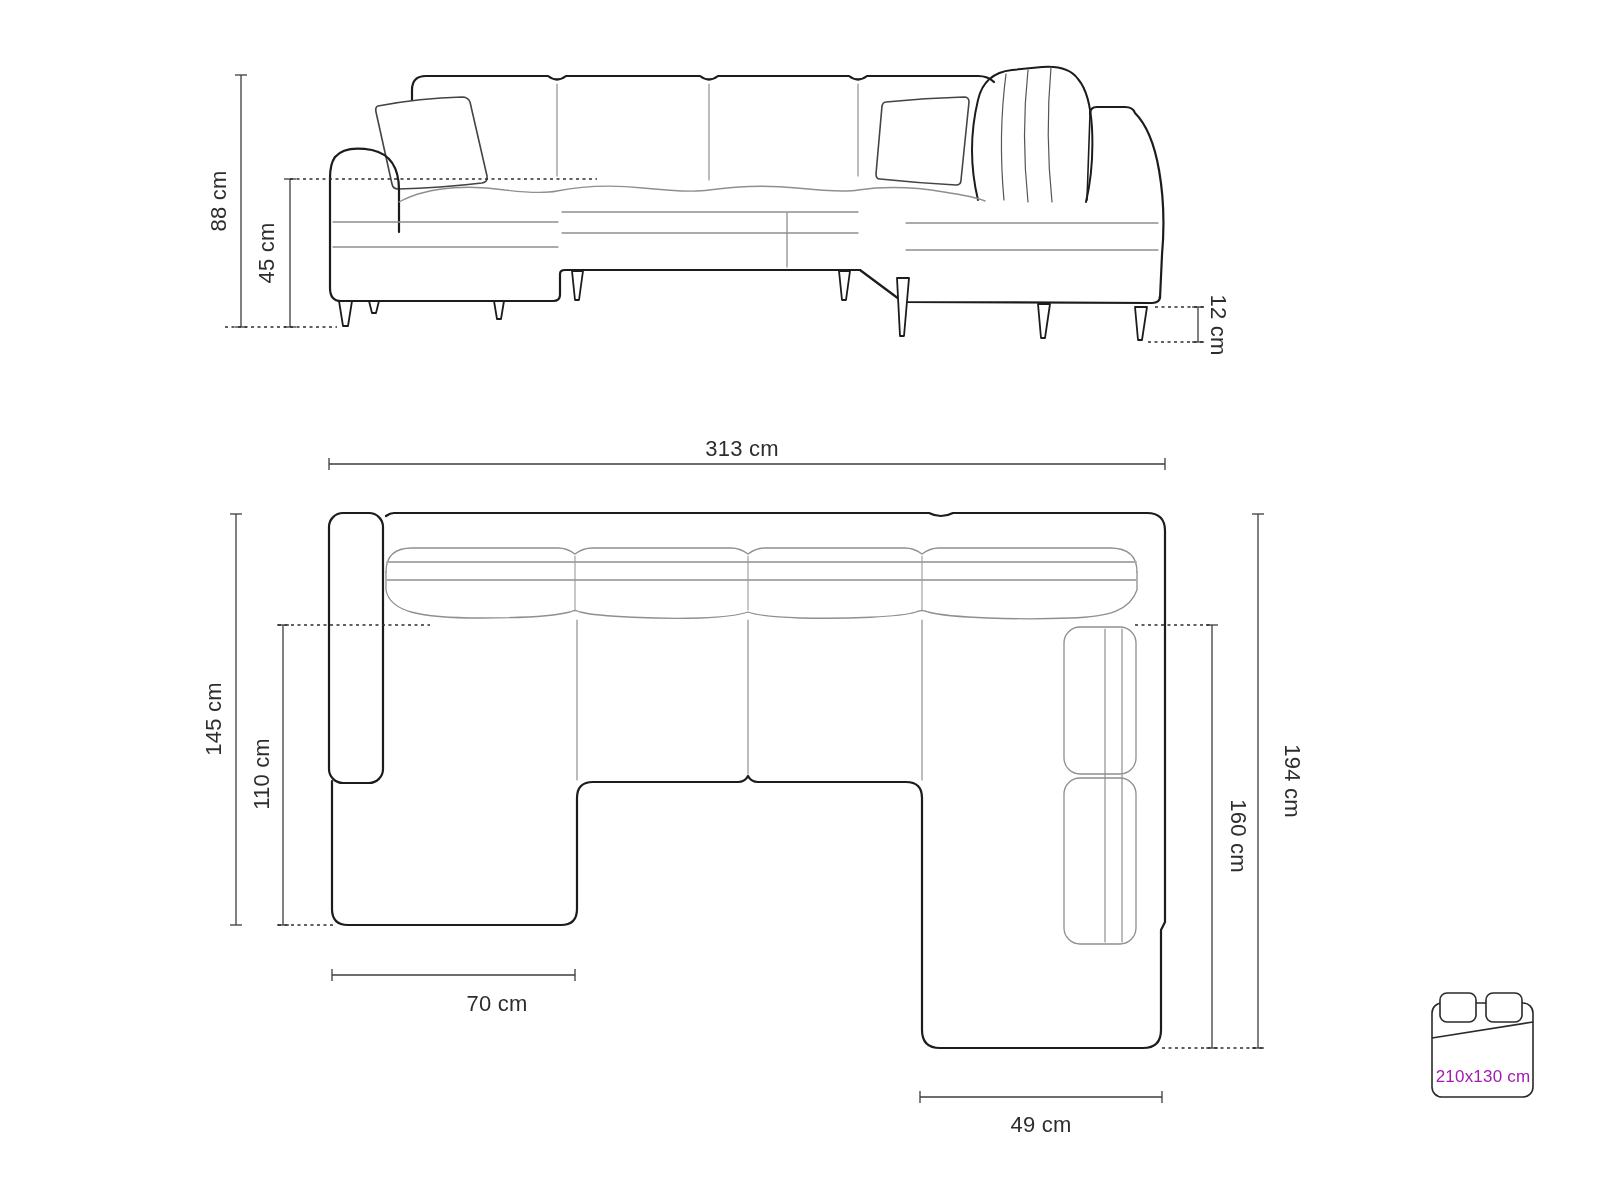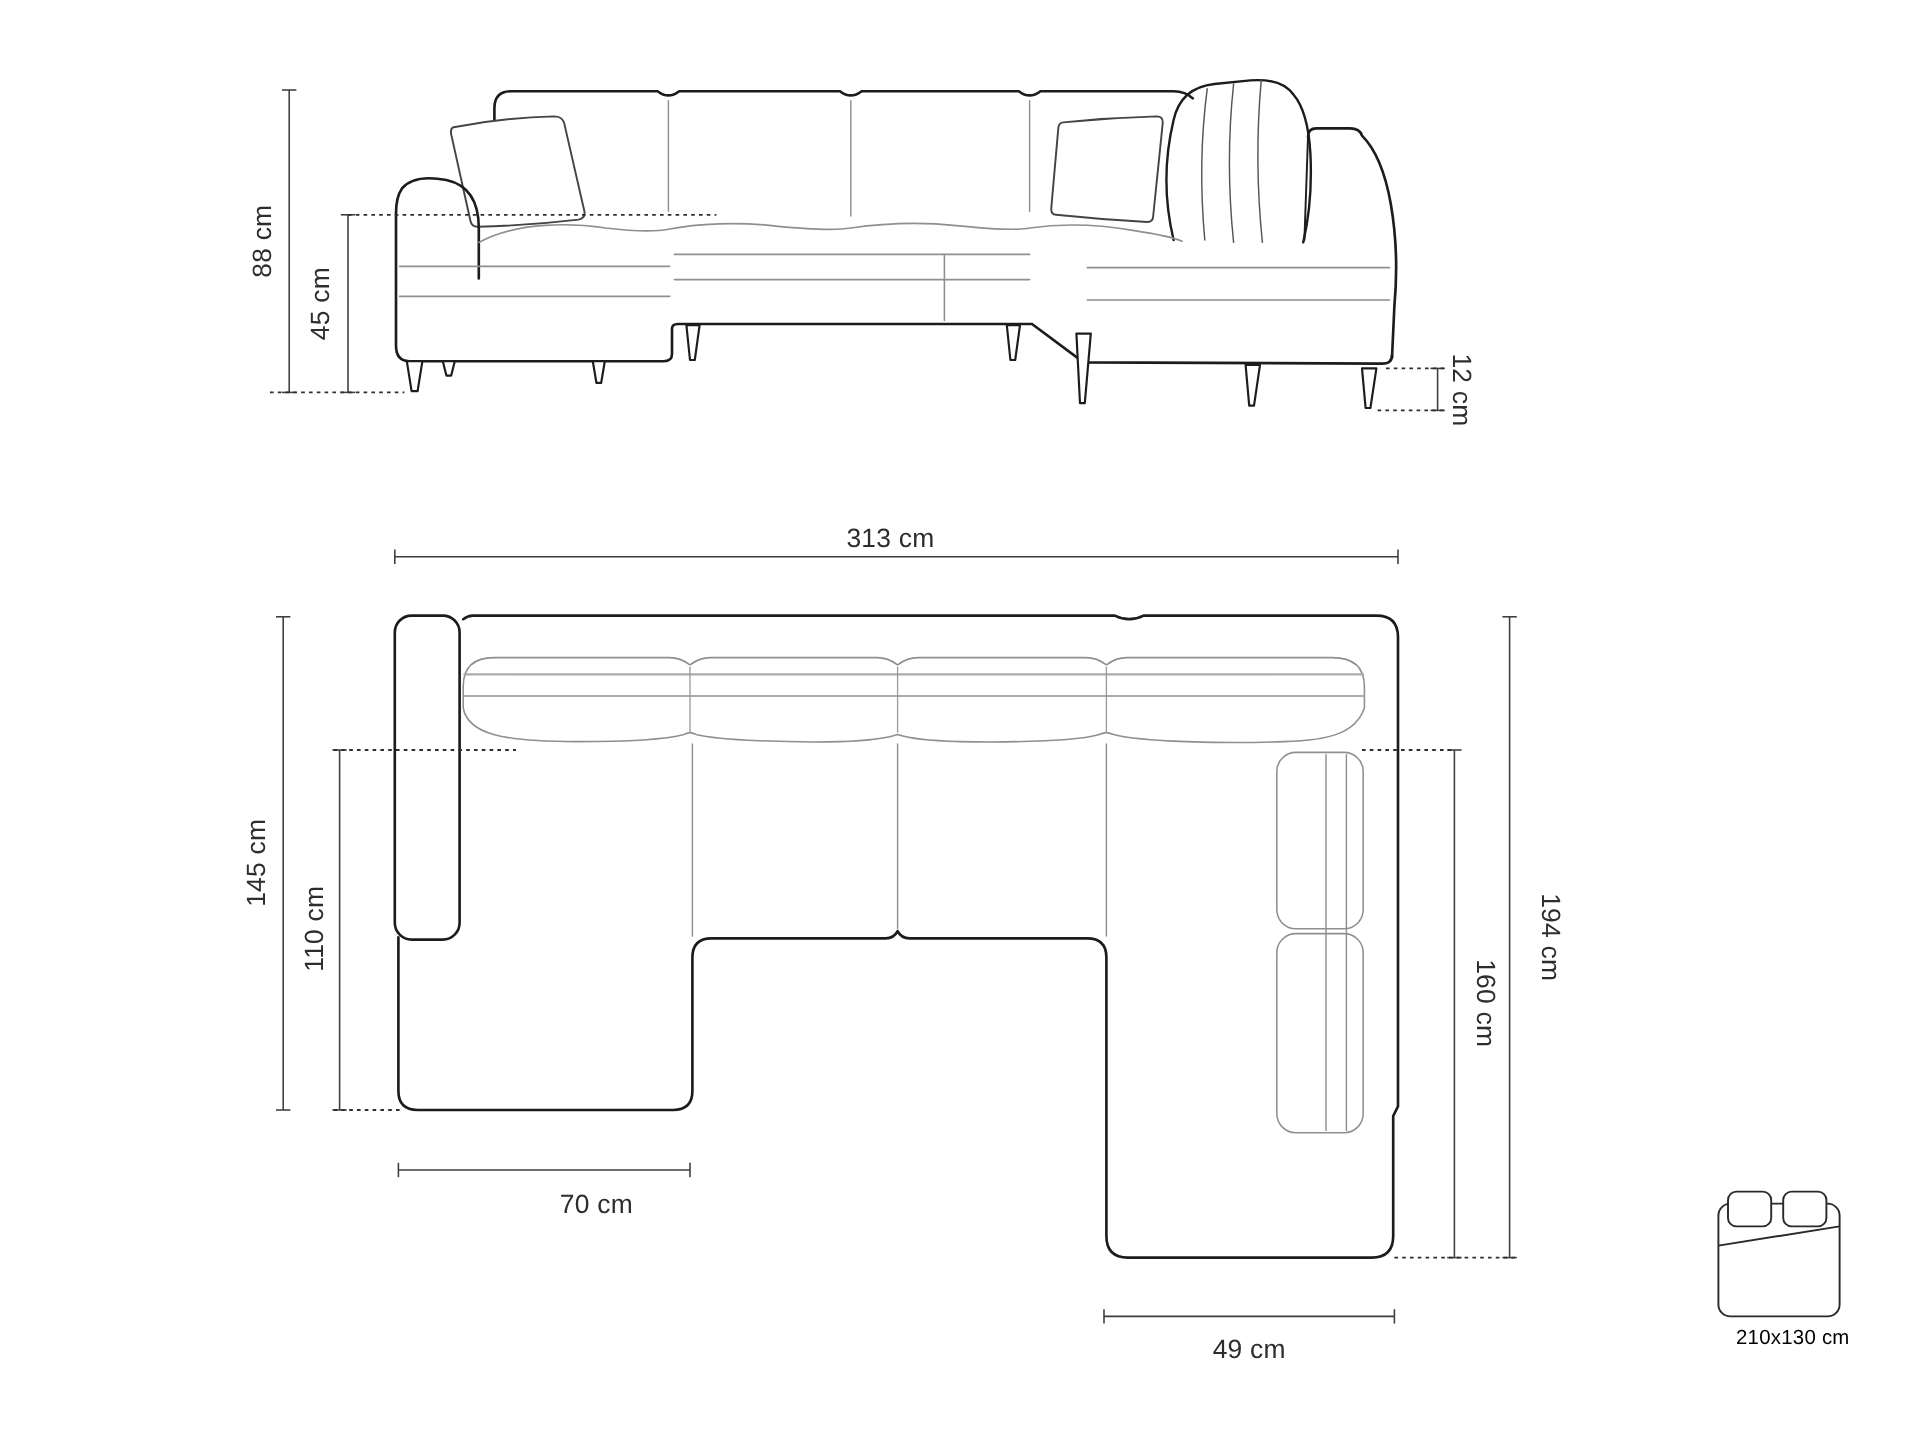--- a/index.html
+++ b/index.html
@@ -175,15 +175,15 @@
 <div class="lbl rot-r" style="left: 1218px; top: 325px; color: rgb(45, 45, 45);">12 cm</div>
 
 <div class="lbl" style="left: 742px; top: 436px; color: rgb(45, 45, 45); margin-top: 13px;">313 cm</div>
 <div class="lbl rot-l" style="left: 214px; top: 719px; color: rgb(45, 45, 45);">145 cm</div>
 <div class="lbl rot-l" style="left: 262px; top: 774px; color: rgb(45, 45, 45);">110 cm</div>
 <div class="lbl rot-r" style="left: 1292px; top: 781px; color: rgb(45, 45, 45);">194 cm</div>
 <div class="lbl rot-r" style="left: 1238px; top: 836px; color: rgb(45, 45, 45);">160 cm</div>
 <div class="lbl" style="left: 453px; top: 1004px; color: rgb(45, 45, 45); margin-left: 44px;">70 cm</div>
 <div class="lbl" style="left: 1041px; top: 1125px; color: rgb(45, 45, 45);">49 cm</div>
 
-<div class="lbl small" style="left: 1483px; top: 1115px; color: #000000; margin-left: 11px;">210x130 cm</div>
+<div class="lbl small" style="left: 1483px; top: 1077px; color: #a21caf;">210x130 cm</div>
 
 </div>
 
 </body></html>

